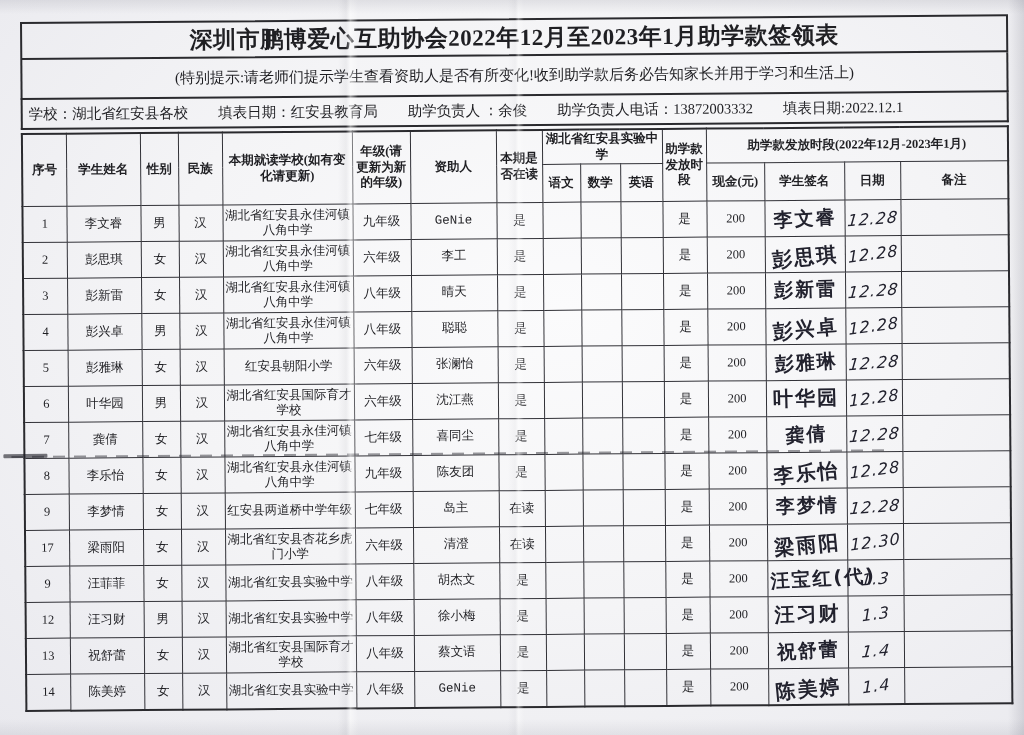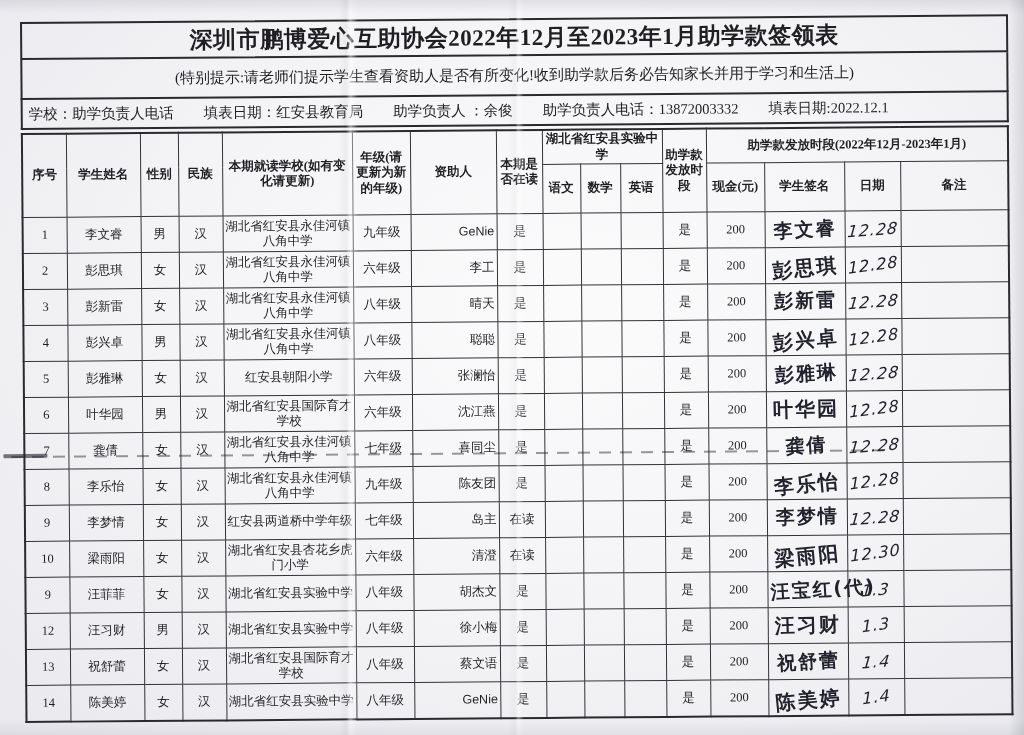--- a/index.html
+++ b/index.html
@@ -50,24 +50,24 @@
   table.grid {
     width:100%; border-collapse:collapse; table-layout:fixed;
     margin-top:3px; border:2px solid #2a2a2e;
   }
   .grid th, .grid td {
     border:1px solid #323238; text-align:center; vertical-align:middle;
     padding:1px 2px; overflow:visible;
   }
   .grid thead th { font-weight:bold; font-size:12.5px; line-height:1.25; }
   .grid thead tr:nth-child(1) th { height:34px; }
-  .grid thead tr:nth-child(2) th { height:49px; }
+  .grid thead tr:nth-child(2) th { height:38px; }
   .grid tbody td { font-size:12.5px; height:36px; line-height:1.2; }
   td.cell-school { font-size:11.5px; line-height:1.3; }
-  td.cell-donor { font-family:Liberation Sans, sans-serif; font-size:12px;text-align:right; }
+  td.cell-donor { font-family:Liberation Mono, monospace; font-size:12px; }
 
   .sig {
     display:inline-block; white-space:nowrap; position:relative; z-index:3;
     font-family:"DejaVu Sans", sans-serif; font-weight:600;
     font-size:19px; letter-spacing:2px; color:#22222e;
     transform:rotate(-3deg);
   }
   tbody tr:nth-child(even) .sig { transform:rotate(-5deg) translateY(2px); font-size:20px; }
   tbody tr:nth-child(3n) .sig { transform:rotate(-1deg) translateY(-1px); }
   .hand-date {
@@ -97,21 +97,21 @@
 
     <div class="title-box">
       <span>深圳市鹏博爱心互助协会2022年12月至2023年1月助学款签领表</span>
     </div>
 
     <div class="notice-box">
       <span>(特别提示:请老师们提示学生查看资助人是否有所变化!收到助学款后务必告知家长并用于学习和生活上)</span>
     </div>
 
     <div class="info-box">
-      <span class="info-pair"><span>学校：</span><span>助学负责人电话</span></span>
+      <span class="info-pair"><span>学校：</span><span>湖北省红安县各校</span></span>
       <span class="info-pair"><span>填表日期：</span><span>红安县教育局</span></span>
       <span class="info-pair"><span>助学负责人 ：</span><span>余俊</span></span>
       <span class="info-pair"><span>助学负责人电话：</span><span>13872003332</span></span>
       <span class="info-pair"><span>填表日期:</span><span>2022.12.1</span></span>
     </div>
 
     <table class="grid">
       <colgroup>
         <col style="width:44px">
           <col style="width:74px">
@@ -320,21 +320,21 @@
     <td></td>
     <td></td>
     <td>是</td>
     <td>200</td>
     <td class="cell-signature"><span class="sig">李梦情</span></td>
     <td class="cell-date"><span class="hand-date">12.28</span></td>
     <td></td>
   </tr>
 
   <tr>
-    <td>10</td>
+    <td>17</td>
     <td>梁雨阳</td>
     <td>女</td>
     <td>汉</td>
     <td class="cell-school">湖北省红安县杏花乡虎门小学</td>
     <td>六年级</td>
     <td class="cell-donor">清澄</td>
     <td>在读</td>
     <td></td>
     <td></td>
     <td></td>

